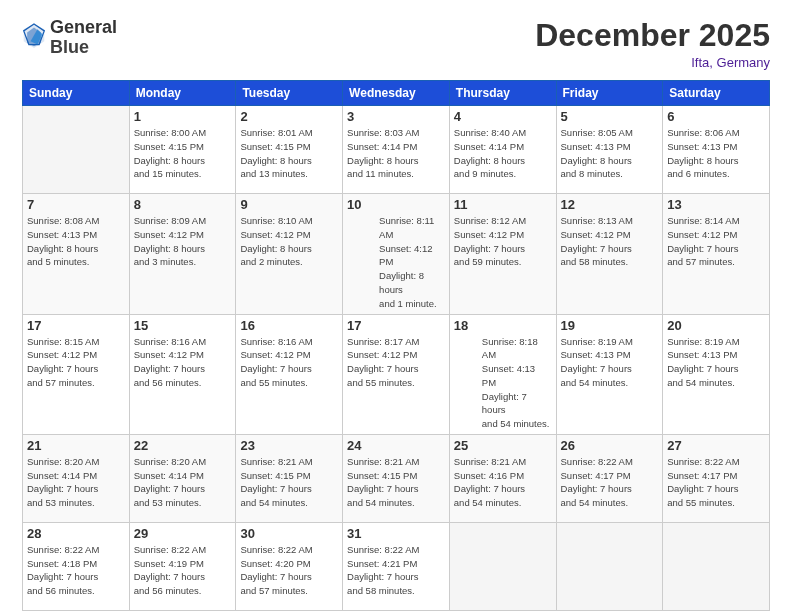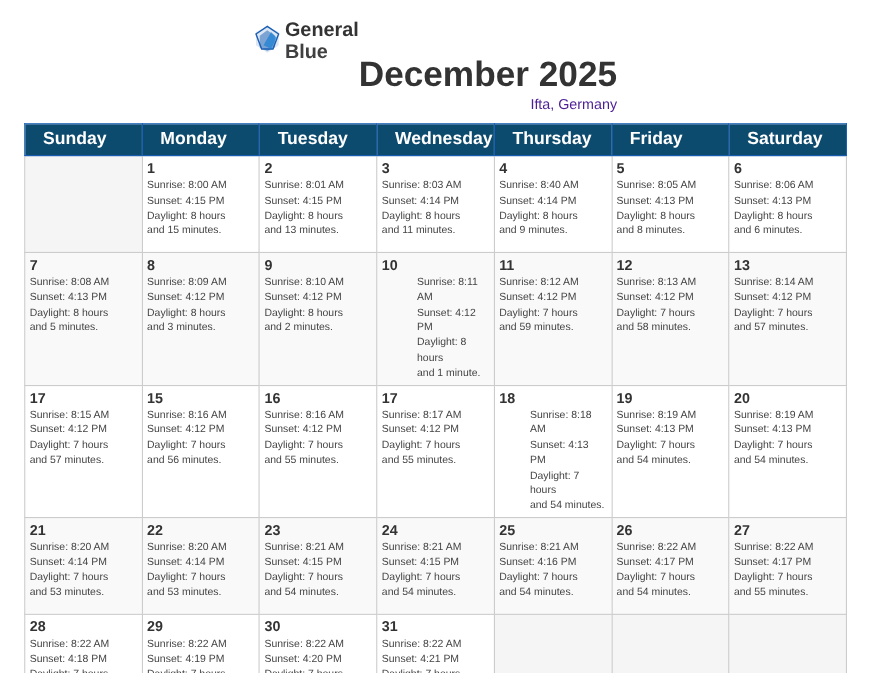--- a/index.html
+++ b/index.html
@@ -9,21 +9,20 @@
       width: 792px;
       height: 612px;
       overflow: hidden;
     }
     .page {
       width: 792px;
       height: 612px;
       padding: 18px 22px 12px 22px;
       display: flex;
       flex-direction: column;
-      align-items: center;
     }
     .header {
       display: flex;
       justify-content: space-between;
       align-items: flex-start;
       margin-bottom: 10px;
     }
     .logo {
       display: flex;
       align-items: center;
@@ -37,46 +36,45 @@
     .logo-general { color: #333; }
     .logo-blue { color: #404040; }
     .logo-icon {
       width: 24px;
       height: 28px;
       position: relative;
       top: -2px;
     }
     .title-block {
       text-align: right;
-      margin-top: 32px;
     }
     .month-title {
       font-size: 32px;
       font-weight: bold;
       color: #333;
       line-height: 1.1;
     }
     .location {
       font-size: 13px;
       color: #4c1d95;
       margin-top: 2px;
     }
     .calendar {
       flex: 1;
       border: 1px solid #ccc;
       border-collapse: collapse;
       width: 100%;
       table-layout: fixed;
     }
     .calendar th {
-      background: #0c4a6e;
+      background: #1d4ed8;
       color: #fff;
-      font-size: 16px;
+      font-size: 12px;
       font-weight: bold;
-      padding: 5px 16px;
+      padding: 5px 6px;
       text-align: left;
       border: 1px solid #1a5fb4;
     }
     .calendar td {
       vertical-align: top;
       border: 1px solid #ccc;
       padding: 3px 4px;
       font-size: 10px;
       color: #333;
       background: #fff;

